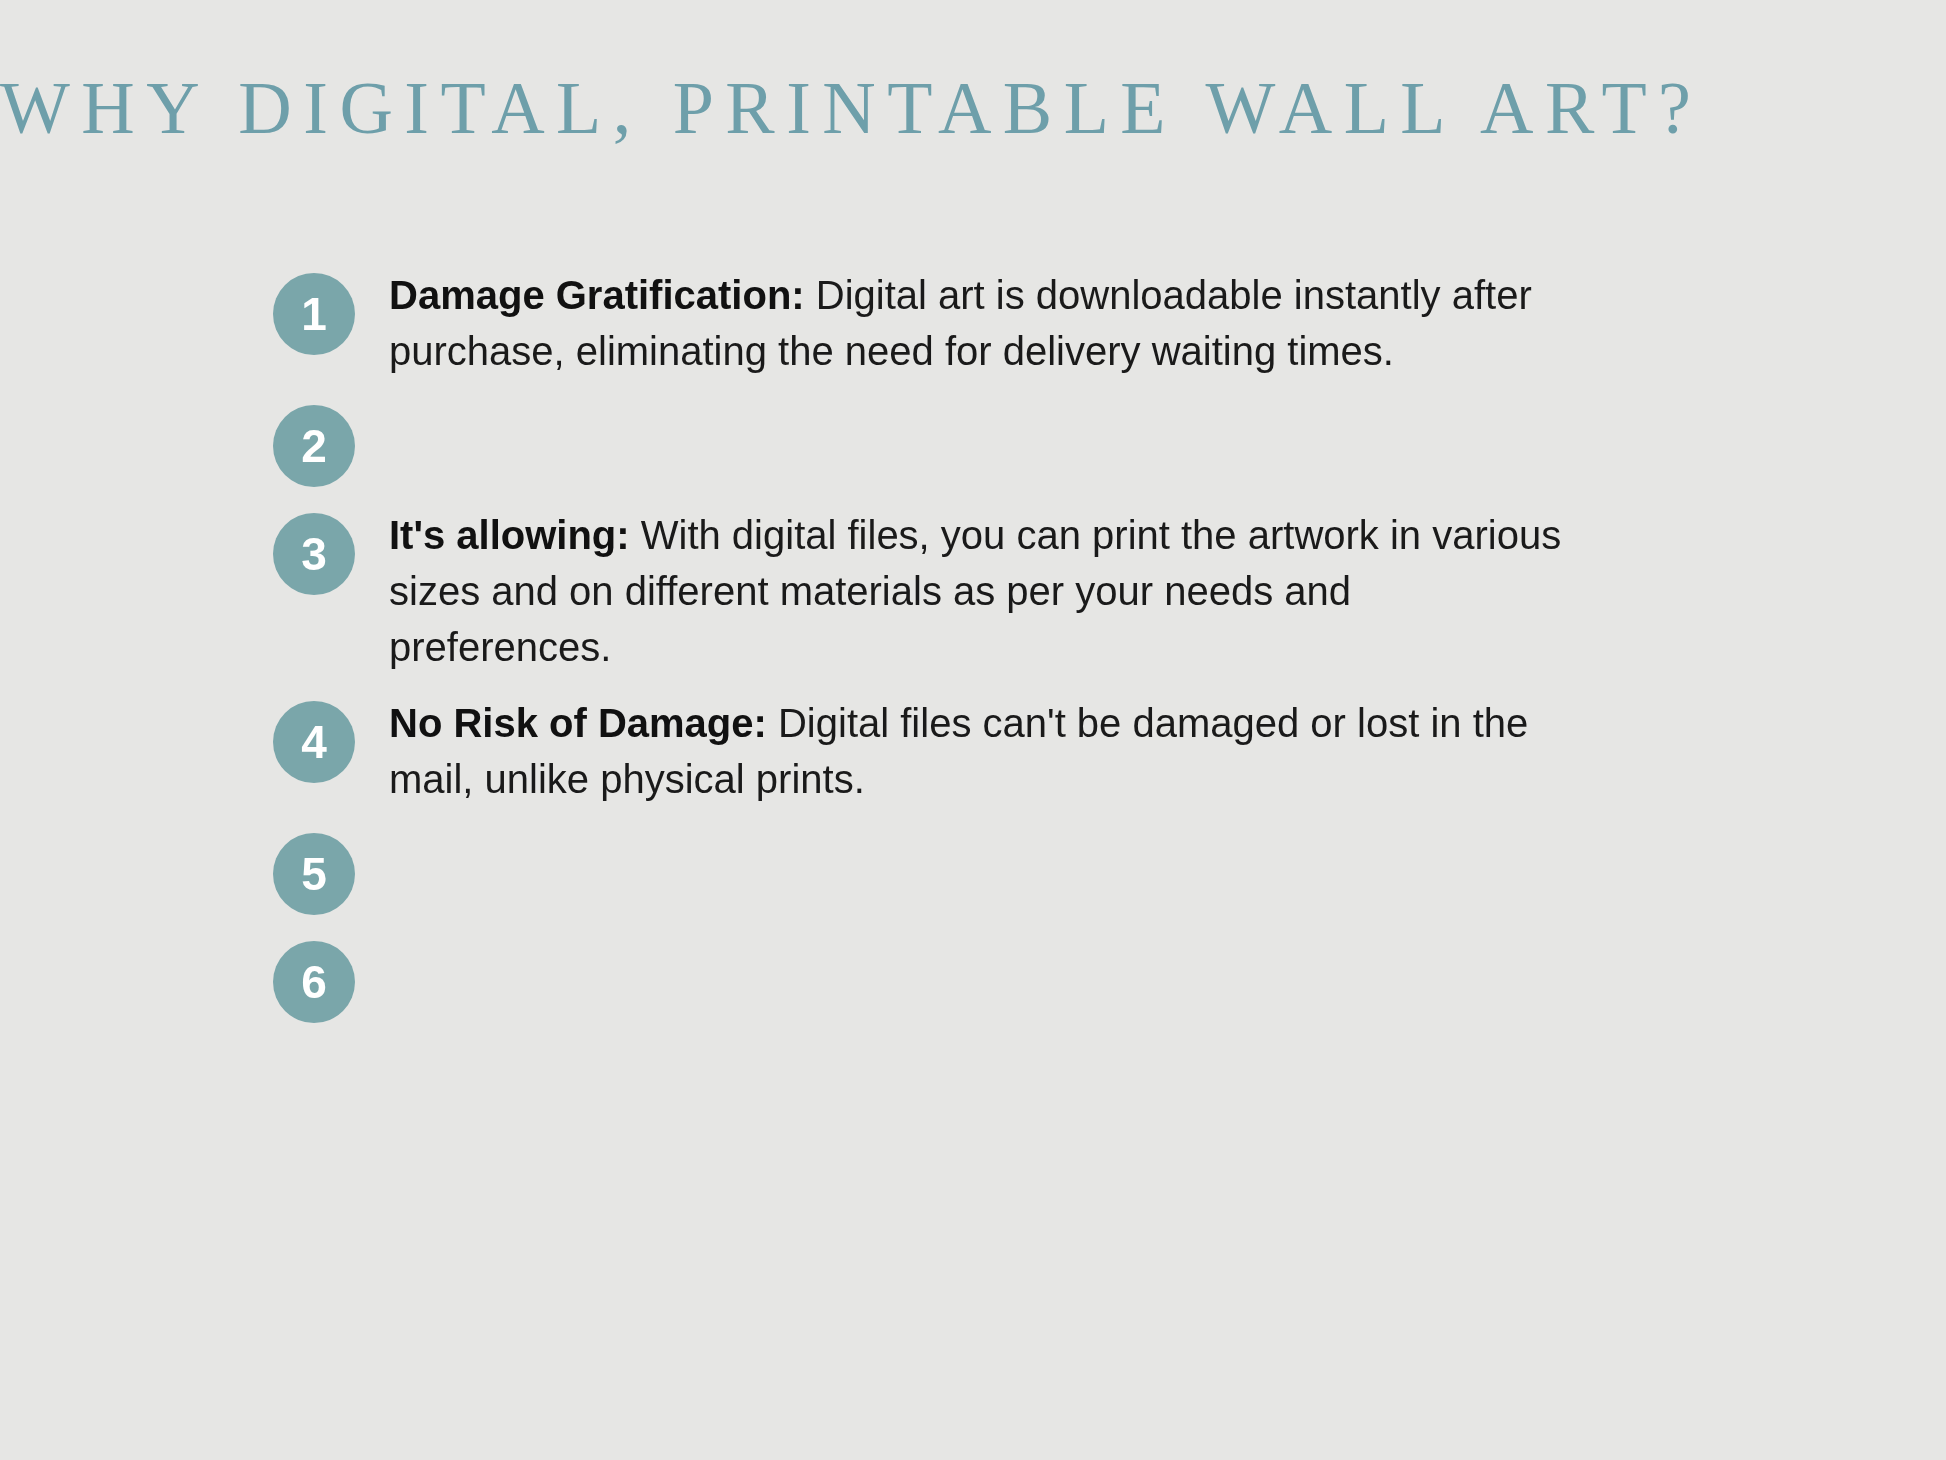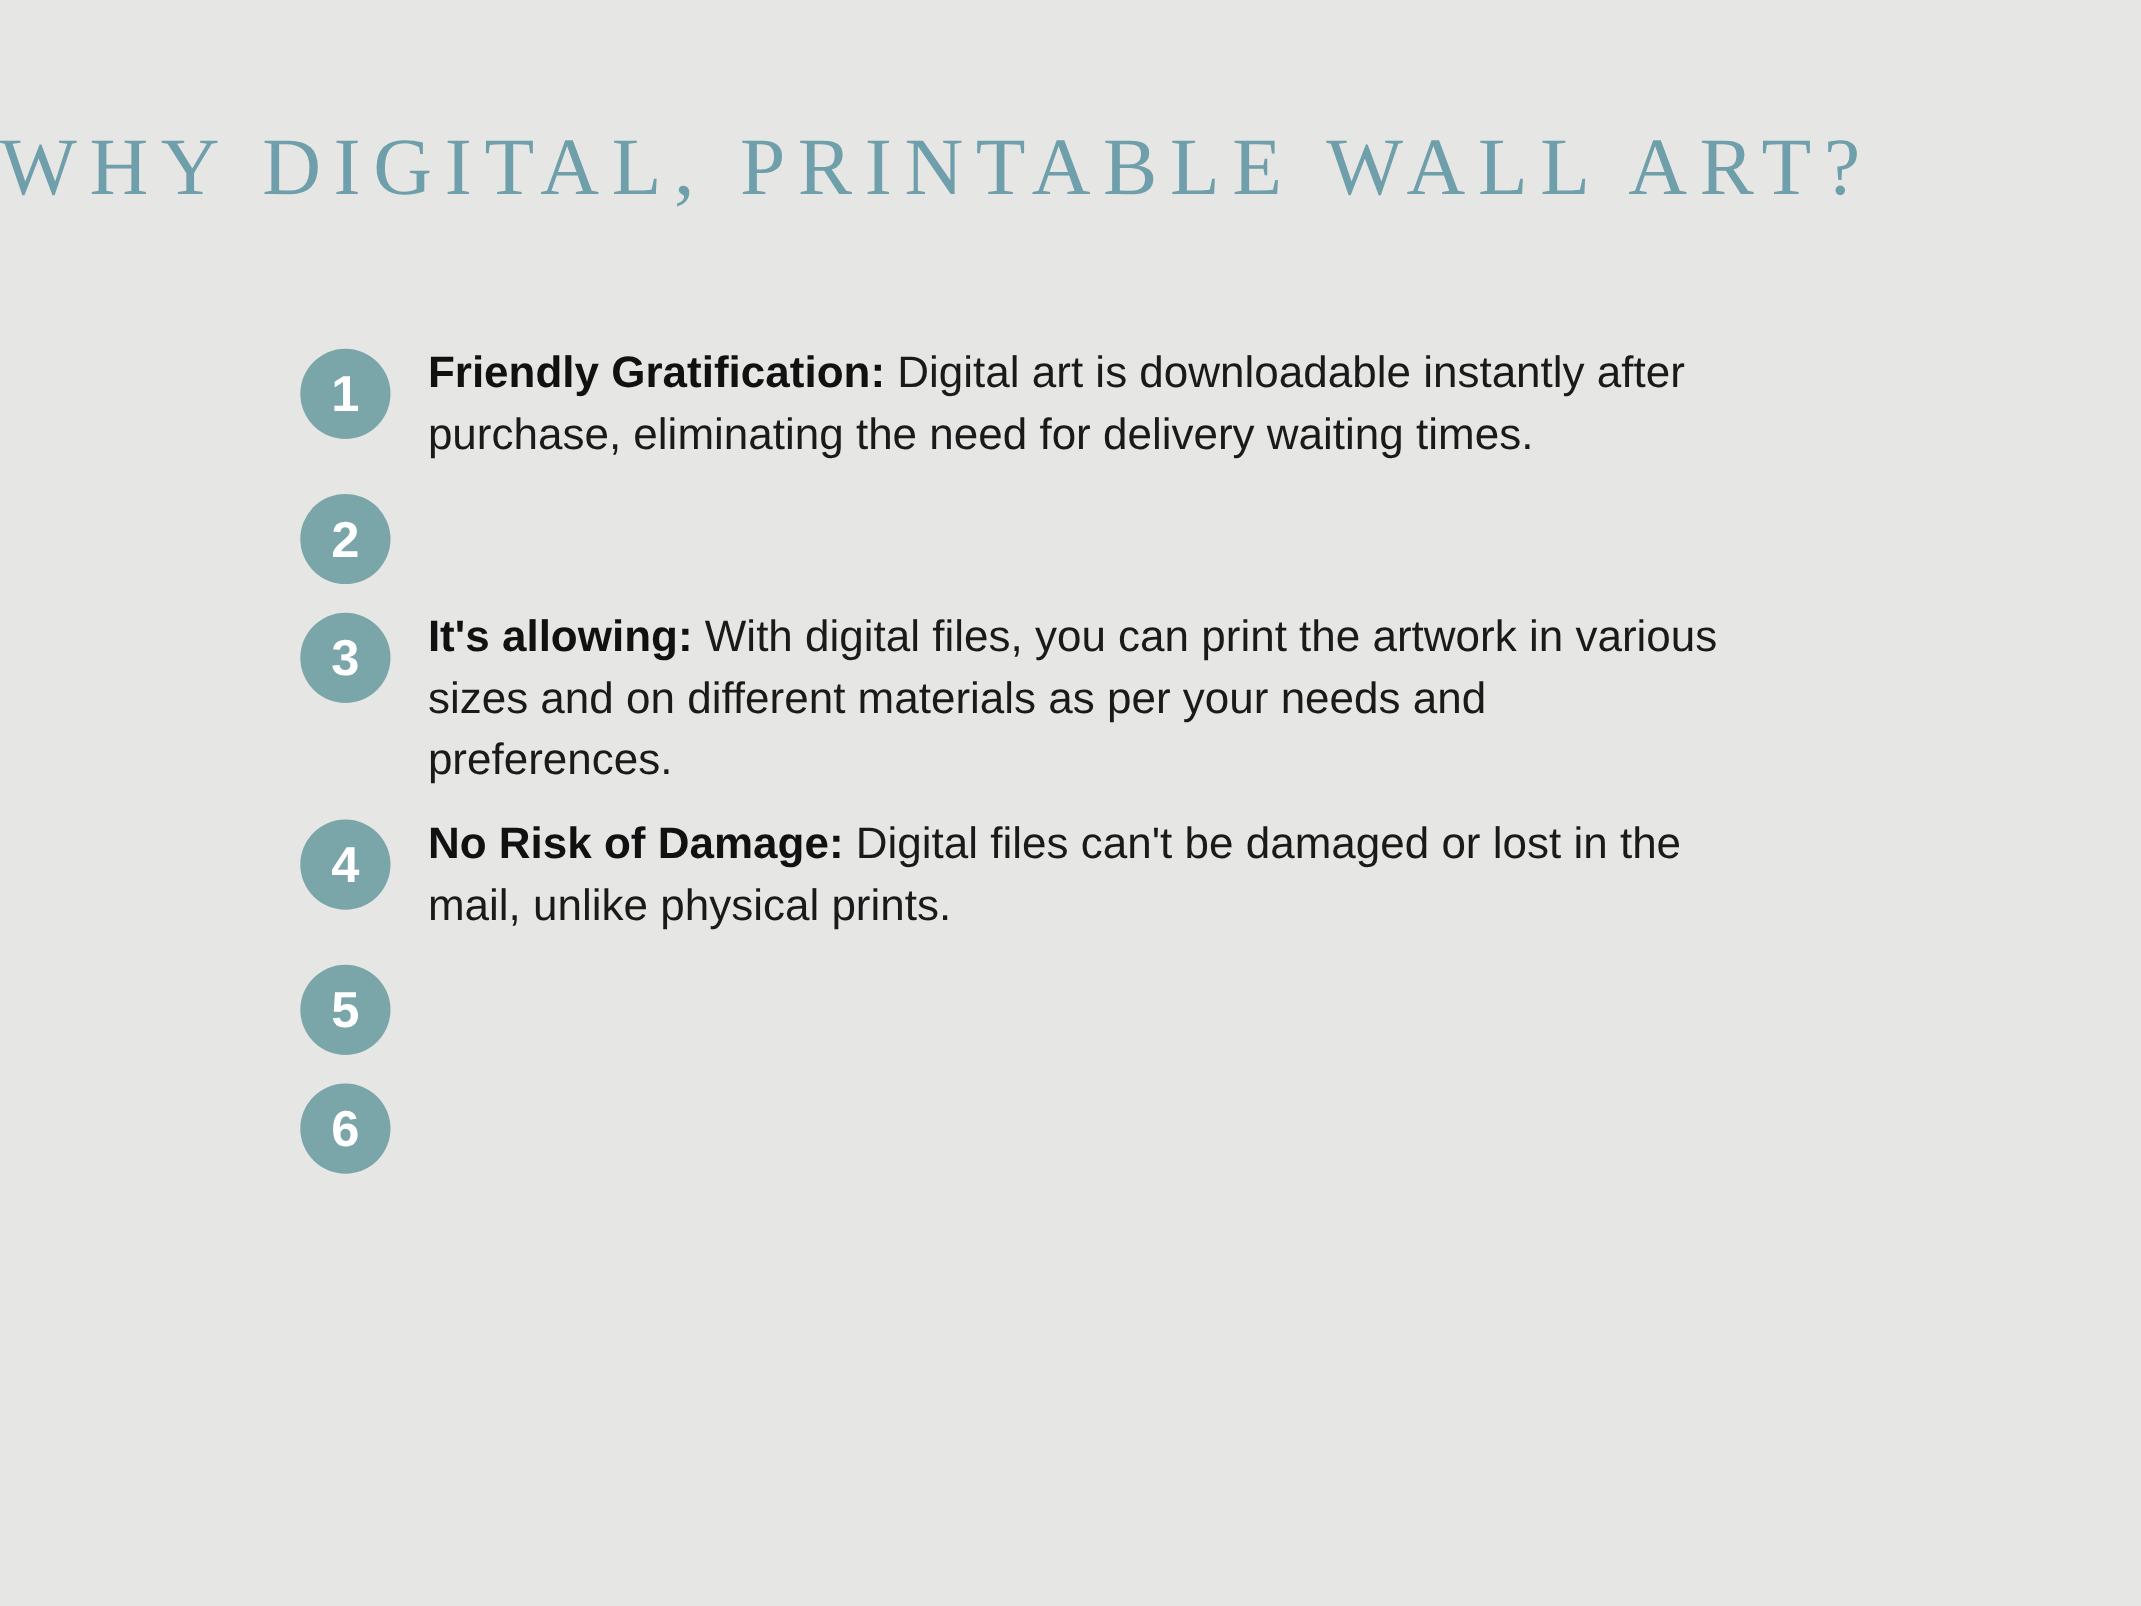--- a/index.html
+++ b/index.html
@@ -10,21 +10,21 @@
     width: 1946px;
     height: 1460px;
     background: #e6e6e4;
     font-family: "Liberation Sans", sans-serif;
     overflow: hidden;
   }
   .page {
     width: 1566px;
     height: 1460px;
     box-sizing: border-box;
-    padding-top: 112px;
+    padding-top: 68px;
   }
   .title {
     margin: 0;
     text-align: center;
     font-family: "Liberation Serif", "DejaVu Serif", serif;
     font-weight: 400;
     font-size: 74px;
     line-height: 1.1;
     letter-spacing: 0.155em;
     color: #6e9faa;
@@ -74,21 +74,21 @@
 <body>
 
 <div class="page">
 
   <h1 class="title">WHY DIGITAL, PRINTABLE WALL ART?</h1>
 
   <div class="list">
 
     <div class="item">
       <span class="badge">1</span>
-      <p class="item-text"><b class="item-label">Friendly Gratification:</b> <span>Digital art is downloadable instantly after purchase, eliminating the need for delivery waiting times.</span></p>
+      <p class="item-text"><b class="item-label">Damage Gratification:</b> <span>Digital art is downloadable instantly after purchase, eliminating the need for delivery waiting times.</span></p>
     </div>
 
     <div class="item">
       <span class="badge">2</span>
     </div>
 
     <div class="item">
       <span class="badge">3</span>
       <p class="item-text"><b class="item-label">It's allowing:</b> <span>With digital files, you can print the artwork in various sizes and on different materials as per your needs and preferences.</span></p>
     </div>

